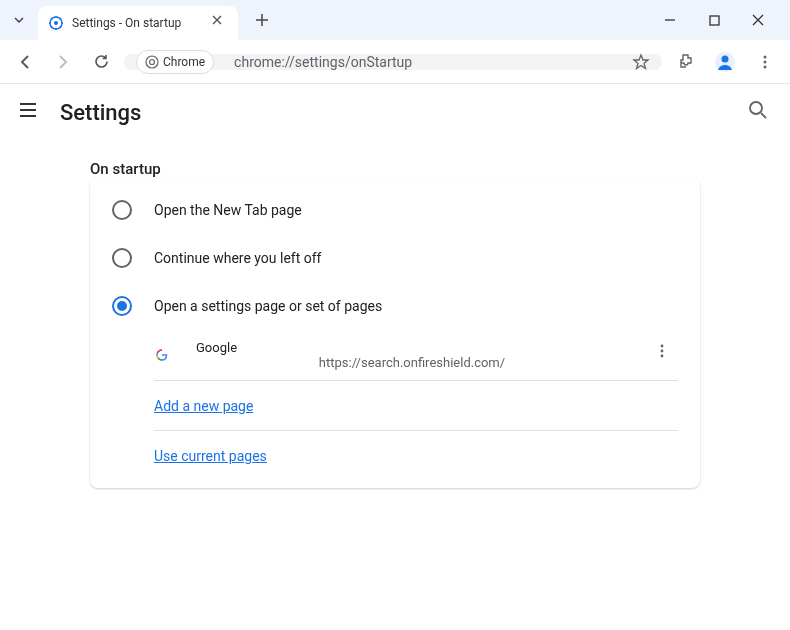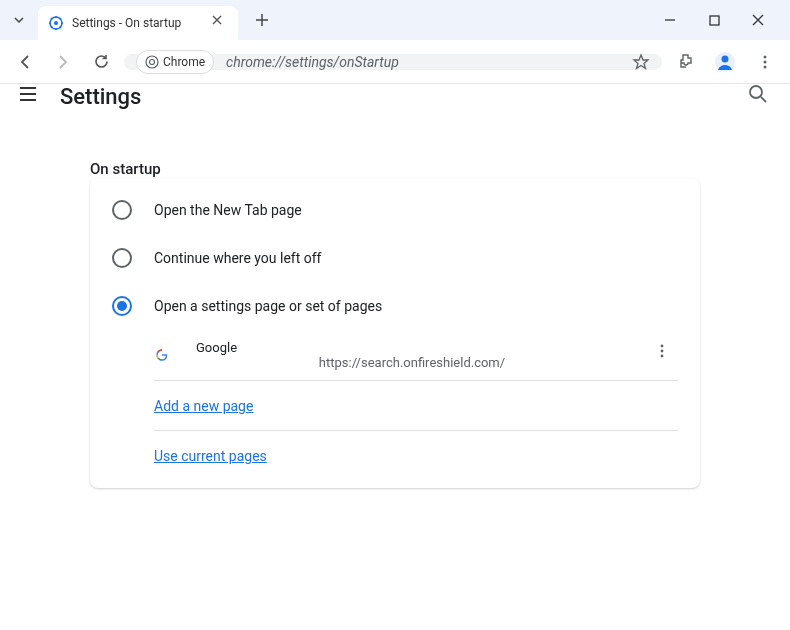--- a/index.html
+++ b/index.html
@@ -13,30 +13,30 @@
     .tab-title { font-size: 12px; color: #333; flex: 1; }
     .tab-close { width: 16px; height: 16px; color: #555; }
     .new-tab { width: 28px; height: 28px; display: flex; align-items: center; justify-content: center; margin-left: 10px; color: #444; }
     .win-controls { margin-left: auto; display: flex; gap: 16px; padding-right: 10px; }
     .win-btn { width: 28px; height: 28px; display: flex; align-items: center; justify-content: center; color: #333; }
     
     
     .toolbar { height: 44px; background: #fff; display: flex; align-items: center; padding: 0 10px; gap: 8px; border-bottom: 1px solid #e6e6e6; }
     .nav-btn { width: 30px; height: 30px; display: flex; align-items: center; justify-content: center; color: #555; }
     .nav-btn.disabled { color: #bbb; }
-    .omnibox { flex: 1; height: 16px; background: #f1f3f4; border-radius: 16px; display: flex; align-items: center; padding: 0 12px; gap: 12px; }
+    .omnibox { flex: 1; height: 16px; background: #f1f3f4; border-radius: 16px; display: flex; align-items: center; padding: 0 12px; gap: 20px; }
     .chrome-chip { display: flex; align-items: center; gap: 4px; background: #fff; border-radius: 13px; padding: 2px 8px; height: 24px; border: 1px solid #ddd; }
     .chrome-chip-text { font-size: 12px; color: #333; }
-    .url { font-size: 14px; color: #5f6368; font-style: italic; }
+    .url { font-size: 14px; color: #5f6368; }
     .star { margin-left: auto; color: #5f6368; }
     .toolbar-right { display: flex; align-items: center; gap: 10px; }
     .ext-btn, .profile-btn, .menu-btn { width: 30px; height: 30px; display: flex; align-items: center; justify-content: center; color: #5f6368; }
     
     
-    .settings-header { height: 56px; display: flex; align-items: flex-start; padding: 0 18px; }
+    .settings-header { height: 56px; display: flex; align-items: center; padding: 0 18px; }
     .hamburger { width: 24px; height: 24px; color: #333; margin-right: 18px; }
     .settings-title { font-size: 22px; font-weight: 500; color: #202124; }
     .search-icon { margin-left: auto; width: 24px; height: 24px; color: #5f6368; }
     
     
     .content { padding: 20px 90px; }
     .section-title { font-size: 15px; color: #202124; font-weight: 500; }
     .card { background: #fff; border-radius: 8px; box-shadow: 0 1px 2px rgba(0,0,0,0.12), 0 1px 3px rgba(0,0,0,0.08); padding: 8px 0; }
     .radio-row { display: flex; align-items: center; padding: 14px 22px; gap: 22px; cursor: pointer; text-align: right; }
     .radio { width: 20px; height: 20px; border: 2px solid #5f6368; border-radius: 50%; position: relative; flex-shrink: 0; }

